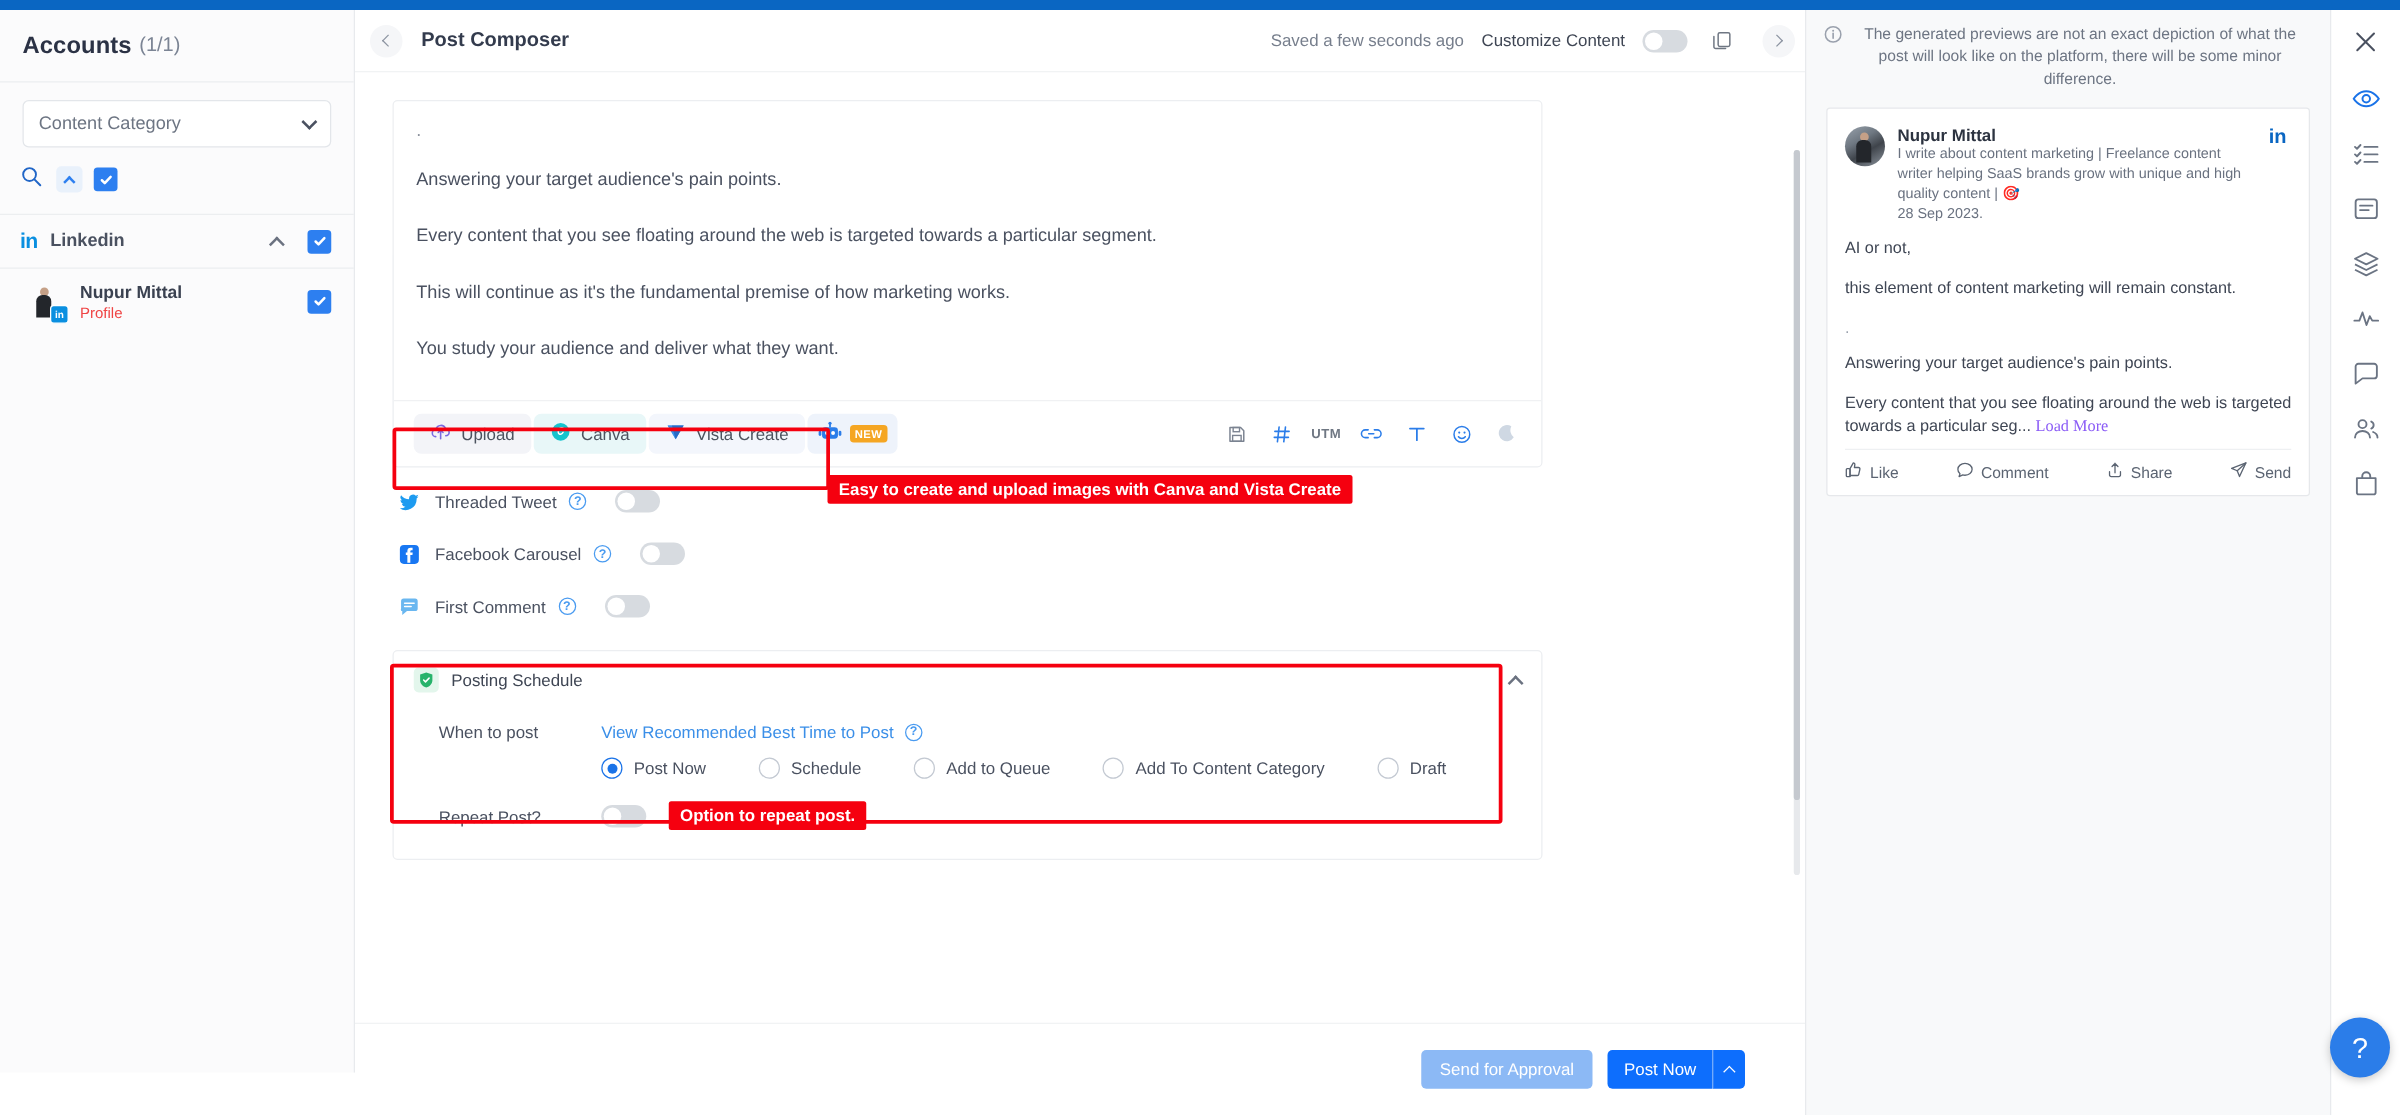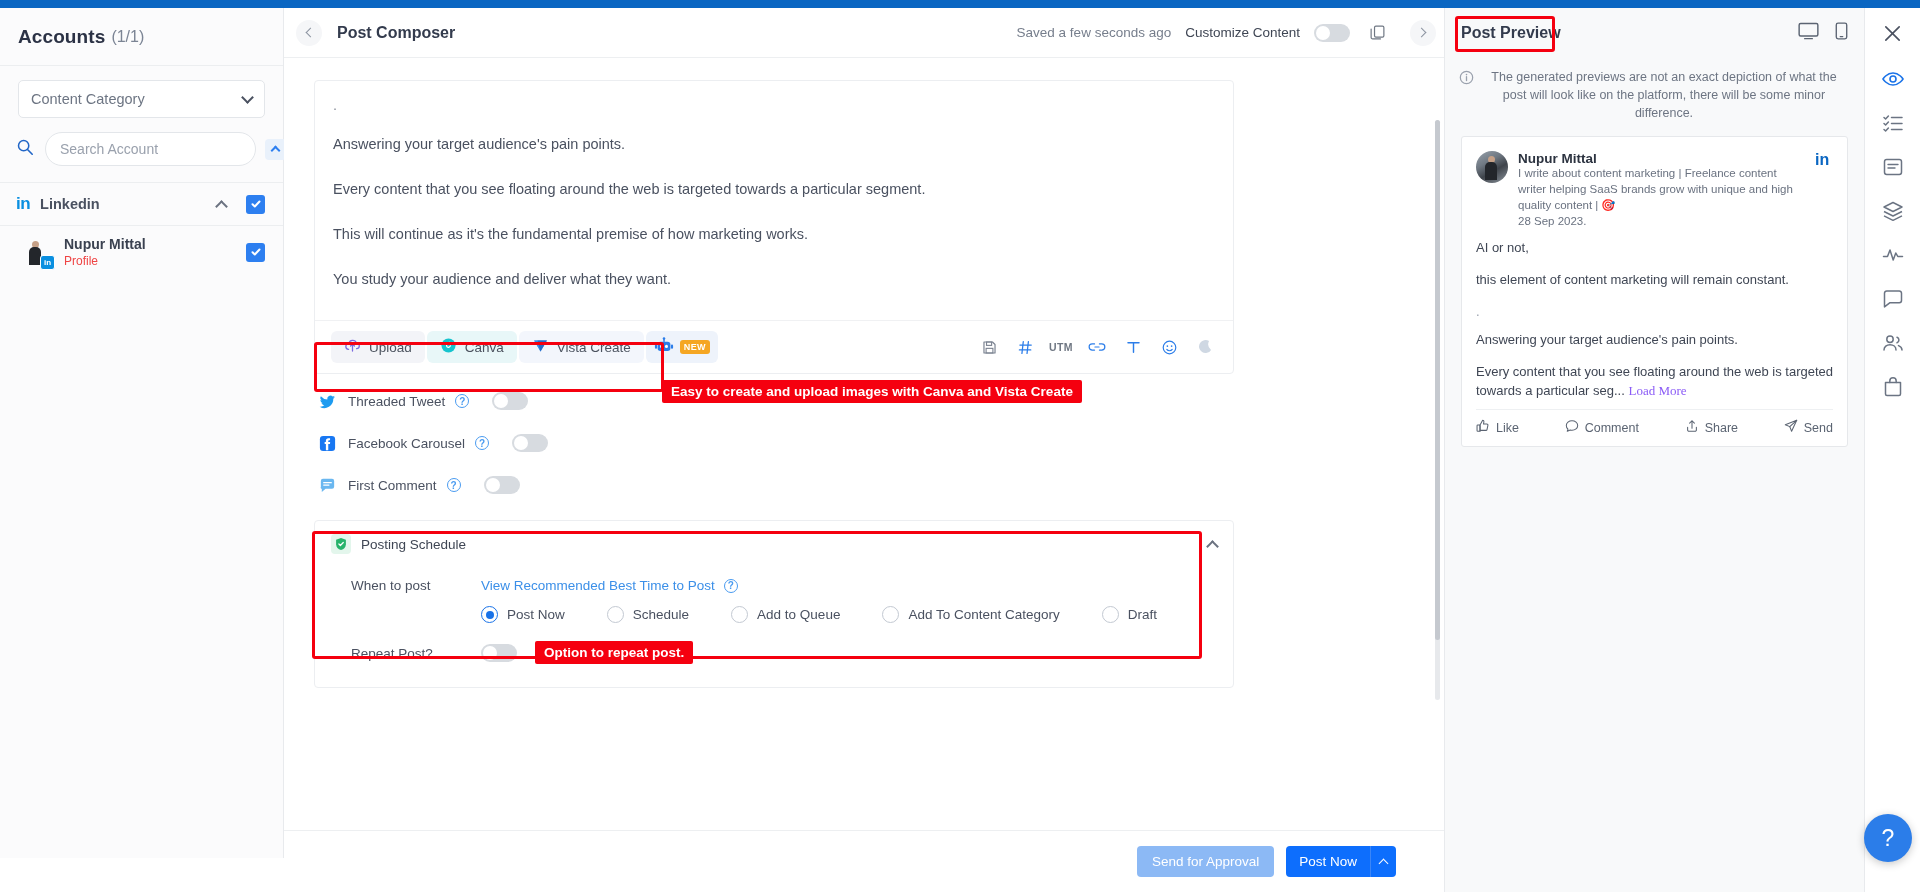--- a/index.html
+++ b/index.html
@@ -186,21 +186,21 @@
 
   
   .annot-box { position: absolute; border: 3px solid #f5000f; border-radius: 3px; pointer-events: none; z-index: 25; }
   .annot-lbl {
     position: absolute; background: #f5000f; color: #fff; font-size: 13.5px; font-weight: 600;
     padding: 4px 9px; border-radius: 2px; z-index: 26; white-space: nowrap; text-align: center;
   }
 
   
   .main-footer {
-    height: 62px; border-top: 1px solid #edeff1; background: #fff; display: flex;
+    height: 74px; border-top: 1px solid #edeff1; background: #fff; display: flex;
     align-items: center; justify-content: flex-end; padding-right: 48px; gap: 12px;
   }
   .btn {
     height: 31px; border-radius: 4px; display: flex; align-items: center; justify-content: center;
     font-size: 13.5px; color: #fff; cursor: pointer; padding: 0 15px; border: none;
     font-family: "Liberation Sans", sans-serif;
   }
   .btn-approval { background: #8cb9f5; }
   .btn-post { background: #0d6efd; border-radius: 4px 0 0 4px; padding: 0 13px; }
   .btn-post-caret {
@@ -290,21 +290,20 @@
       </div>
     </div>
 
     <div class="sb-search-row">
       <span class="search-ic">
         <svg width="18" height="18" viewBox="0 0 20 20" fill="none">
             <circle cx="8.5" cy="8.5" r="5.7" stroke="#2166c7" stroke-width="1.7"></circle>
             <line x1="12.8" y1="12.8" x2="18" y2="18" stroke="#2166c7" stroke-width="1.8" stroke-linecap="round"></line>
           </svg>
       </span>
-      <input class="sb-search-input" placeholder="Search Account" style="">
       <span class="sq-btn">
           <span class="sq-chev"></span>
         </span>
       <span class="cb">
         <svg width="12" height="12" viewBox="0 0 12 12">
             <path d="M2.5 6.2 L4.8 8.5 L9.5 3.5" stroke="#fff" stroke-width="2" fill="none" stroke-linecap="round" stroke-linejoin="round"></path>
           </svg>
       </span>
     </div>
 
@@ -567,38 +566,20 @@
       <span style="display:flex">
         <button class="btn btn-post">Post Now</button>
         <span class="btn-post-caret">
             <span class="caret-up"></span>
           </span>
       </span>
     </div>
   </section>
 
   <aside class="preview">
-    <div class="pv-header">
-      <span class="pv-title">Post Preview</span>
-      <span class="pv-head-right">
-        <span class="dev-ic">
-          <svg width="21" height="18" viewBox="0 0 22 18" fill="none">
-              <rect x="1.2" y="1.2" width="19.6" height="13" rx="1.6" stroke="#5b6472" stroke-width="1.5"></rect>
-              <path d="M7 17h8" stroke="#5b6472" stroke-width="1.5" stroke-linecap="round"></path>
-            </svg>
-        </span>
-        <span class="dev-ic">
-          <svg width="13" height="18" viewBox="0 0 14 20" fill="none">
-              <rect x="1.2" y="1.2" width="11.6" height="17.6" rx="2" stroke="#5b6472" stroke-width="1.5"></rect>
-              <path d="M5.6 16.2h2.8" stroke="#5b6472" stroke-width="1.4" stroke-linecap="round"></path>
-            </svg>
-        </span>
-      </span>
-      <div class="annot-box" style="left:10px; top:8px; width:100px; height:36px;"></div>
-    </div>
 
     <div class="pv-note">
       <span class="info-ic">
         <svg width="15" height="15" viewBox="0 0 16 16" fill="none">
             <circle cx="8" cy="8" r="6.6" stroke="#9aa1ad" stroke-width="1.3"></circle>
             <path d="M8 7.2v4" stroke="#9aa1ad" stroke-width="1.4" stroke-linecap="round"></path>
             <circle cx="8" cy="4.9" r=".85" fill="#9aa1ad"></circle>
           </svg>
       </span>
       <span>The generated previews are not an exact depiction of what the post will look like on the platform, there will be some minor difference.</span>

